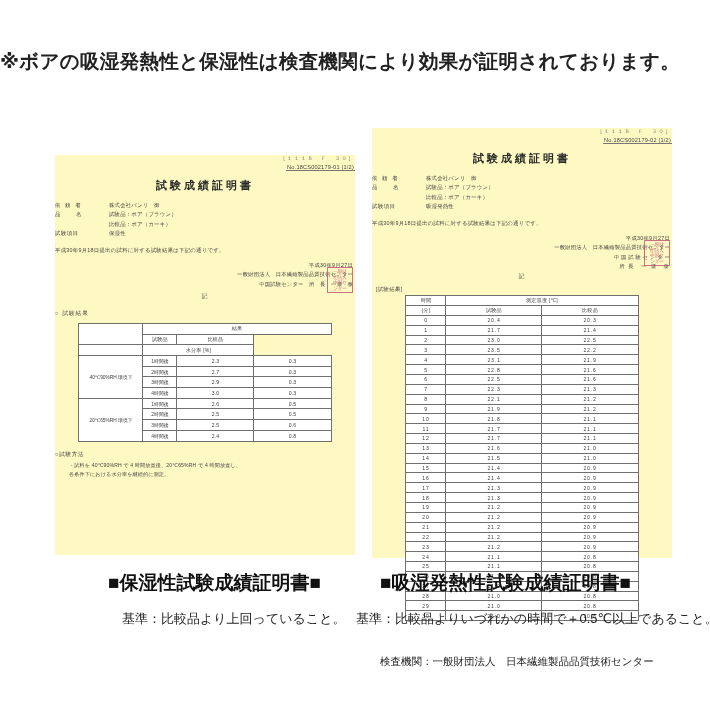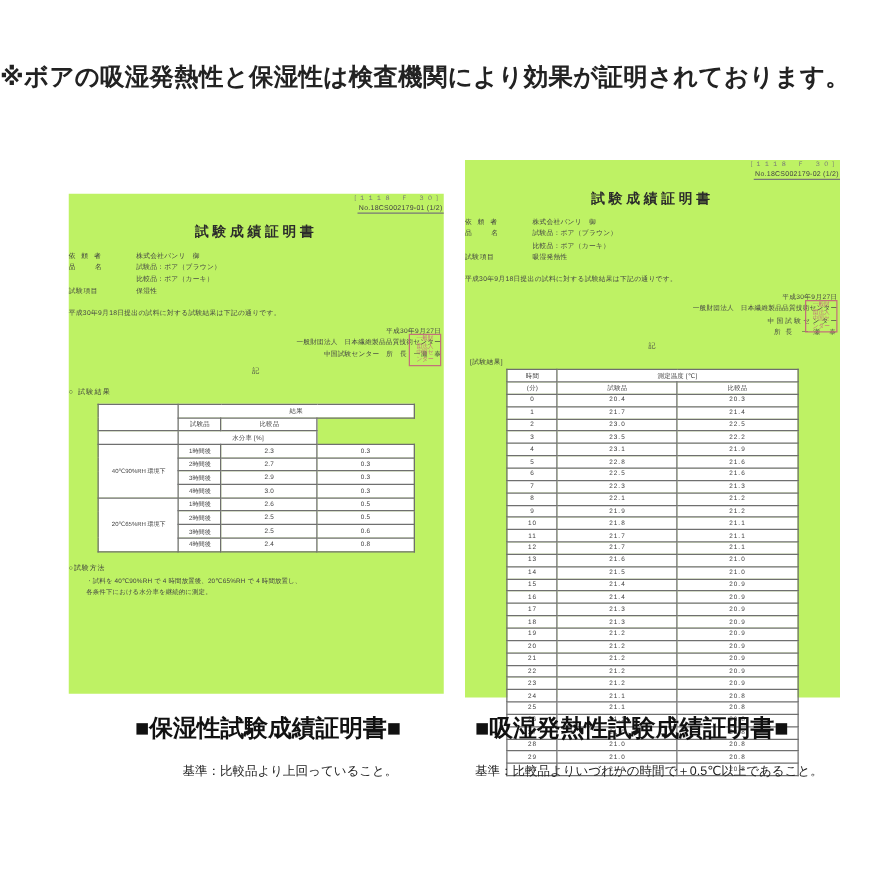--- a/index.html
+++ b/index.html
@@ -32,21 +32,21 @@
     font-size: 19.5px;
     font-weight: bold;
     letter-spacing: 0.3px;
     color: #222;
     white-space: nowrap;
   }
 
   
   .sheet {
     position: absolute;
-    background: #bef264;
+    background: #fef9c3;
     color: #3a3a3a;
     box-sizing: border-box;
   }
   .sheet-left {
     left: 55px;
     top: 155px;
     width: 300px;
     height: 400px;
   }
   .sheet-right {
@@ -237,24 +237,23 @@
     font-weight: bold;
     font-size: 19px;
     color: #111;
     white-space: nowrap;
     letter-spacing: 0px;
   }
   .cap-left  { left: 108px; top: 570px; }
   .cap-right { left: 380px; top: 570px; }
   .sub {
     position: absolute;
-    font-size: 10px;
+    font-size: 13px;
     color: #222;
     white-space: nowrap;
-    margin-left: 24px;
   }
   .sub-left  { left: 122px; top: 610px; }
   .sub-right { left: 356px; top: 610px; }
   .footer {
     position: absolute;
     left: 380px;
     top: 655px;
     font-size: 10.5px;
     color: #222;
     white-space: nowrap;
@@ -612,13 +611,14 @@
         </tbody>
     </table>
   </div>
 
   <div class="cap cap-left">■保湿性試験成績証明書■</div>
   <div class="sub sub-left">基準：比較品より上回っていること。</div>
 
   <div class="cap cap-right">■吸湿発熱性試験成績証明書■</div>
   <div class="sub sub-right">基準：比較品よりいづれかの時間で＋0.5℃以上であること。</div>
 
+  <div class="footer">検査機関：一般財団法人　日本繊維製品品質技術センター</div>
 </div>
 
 </body></html>

